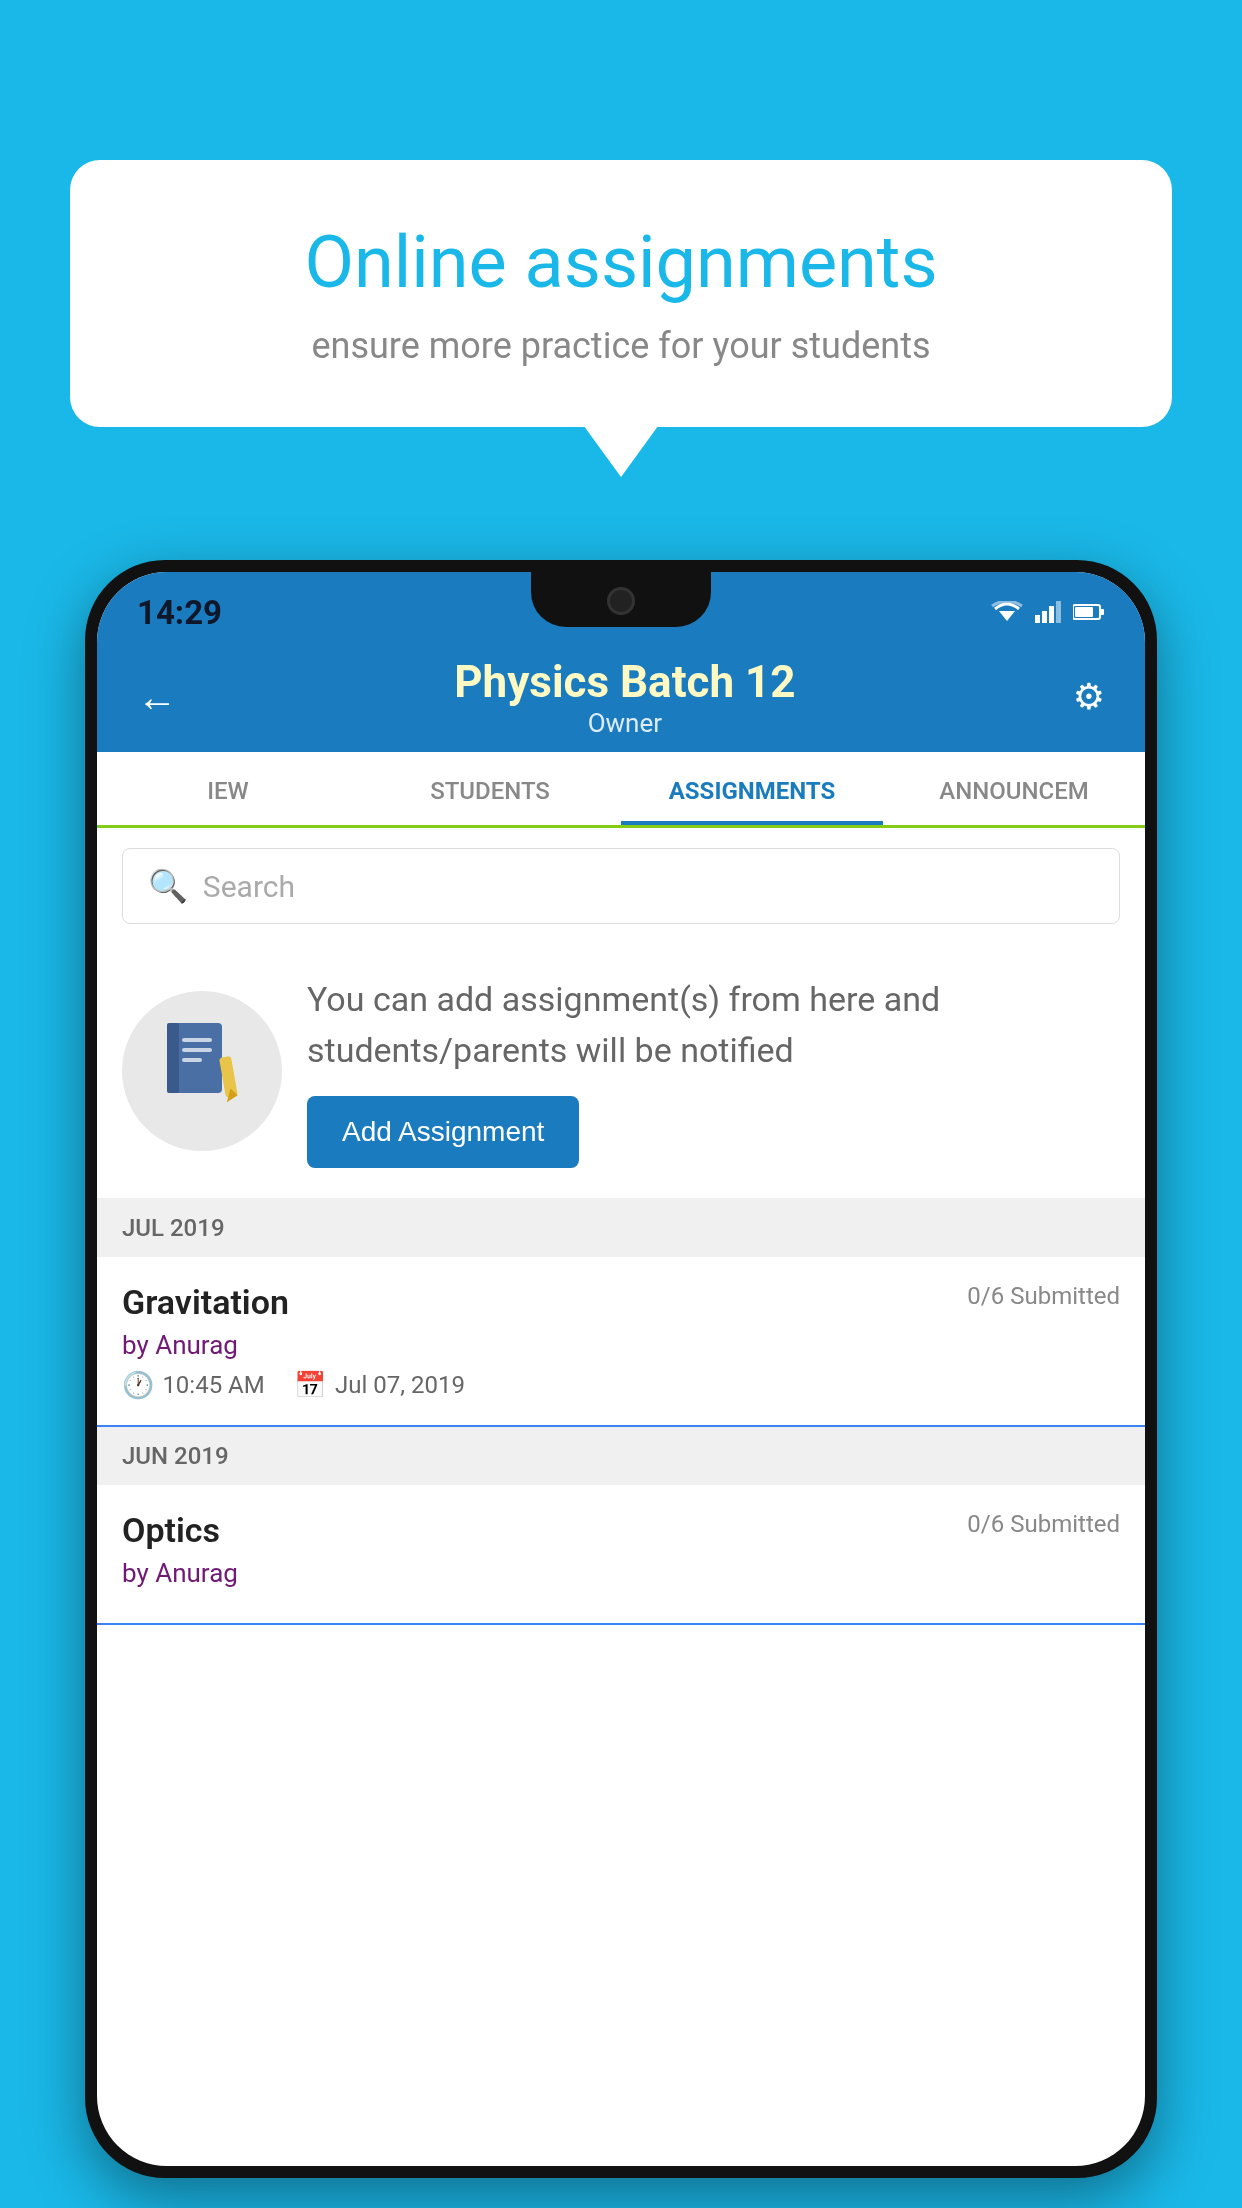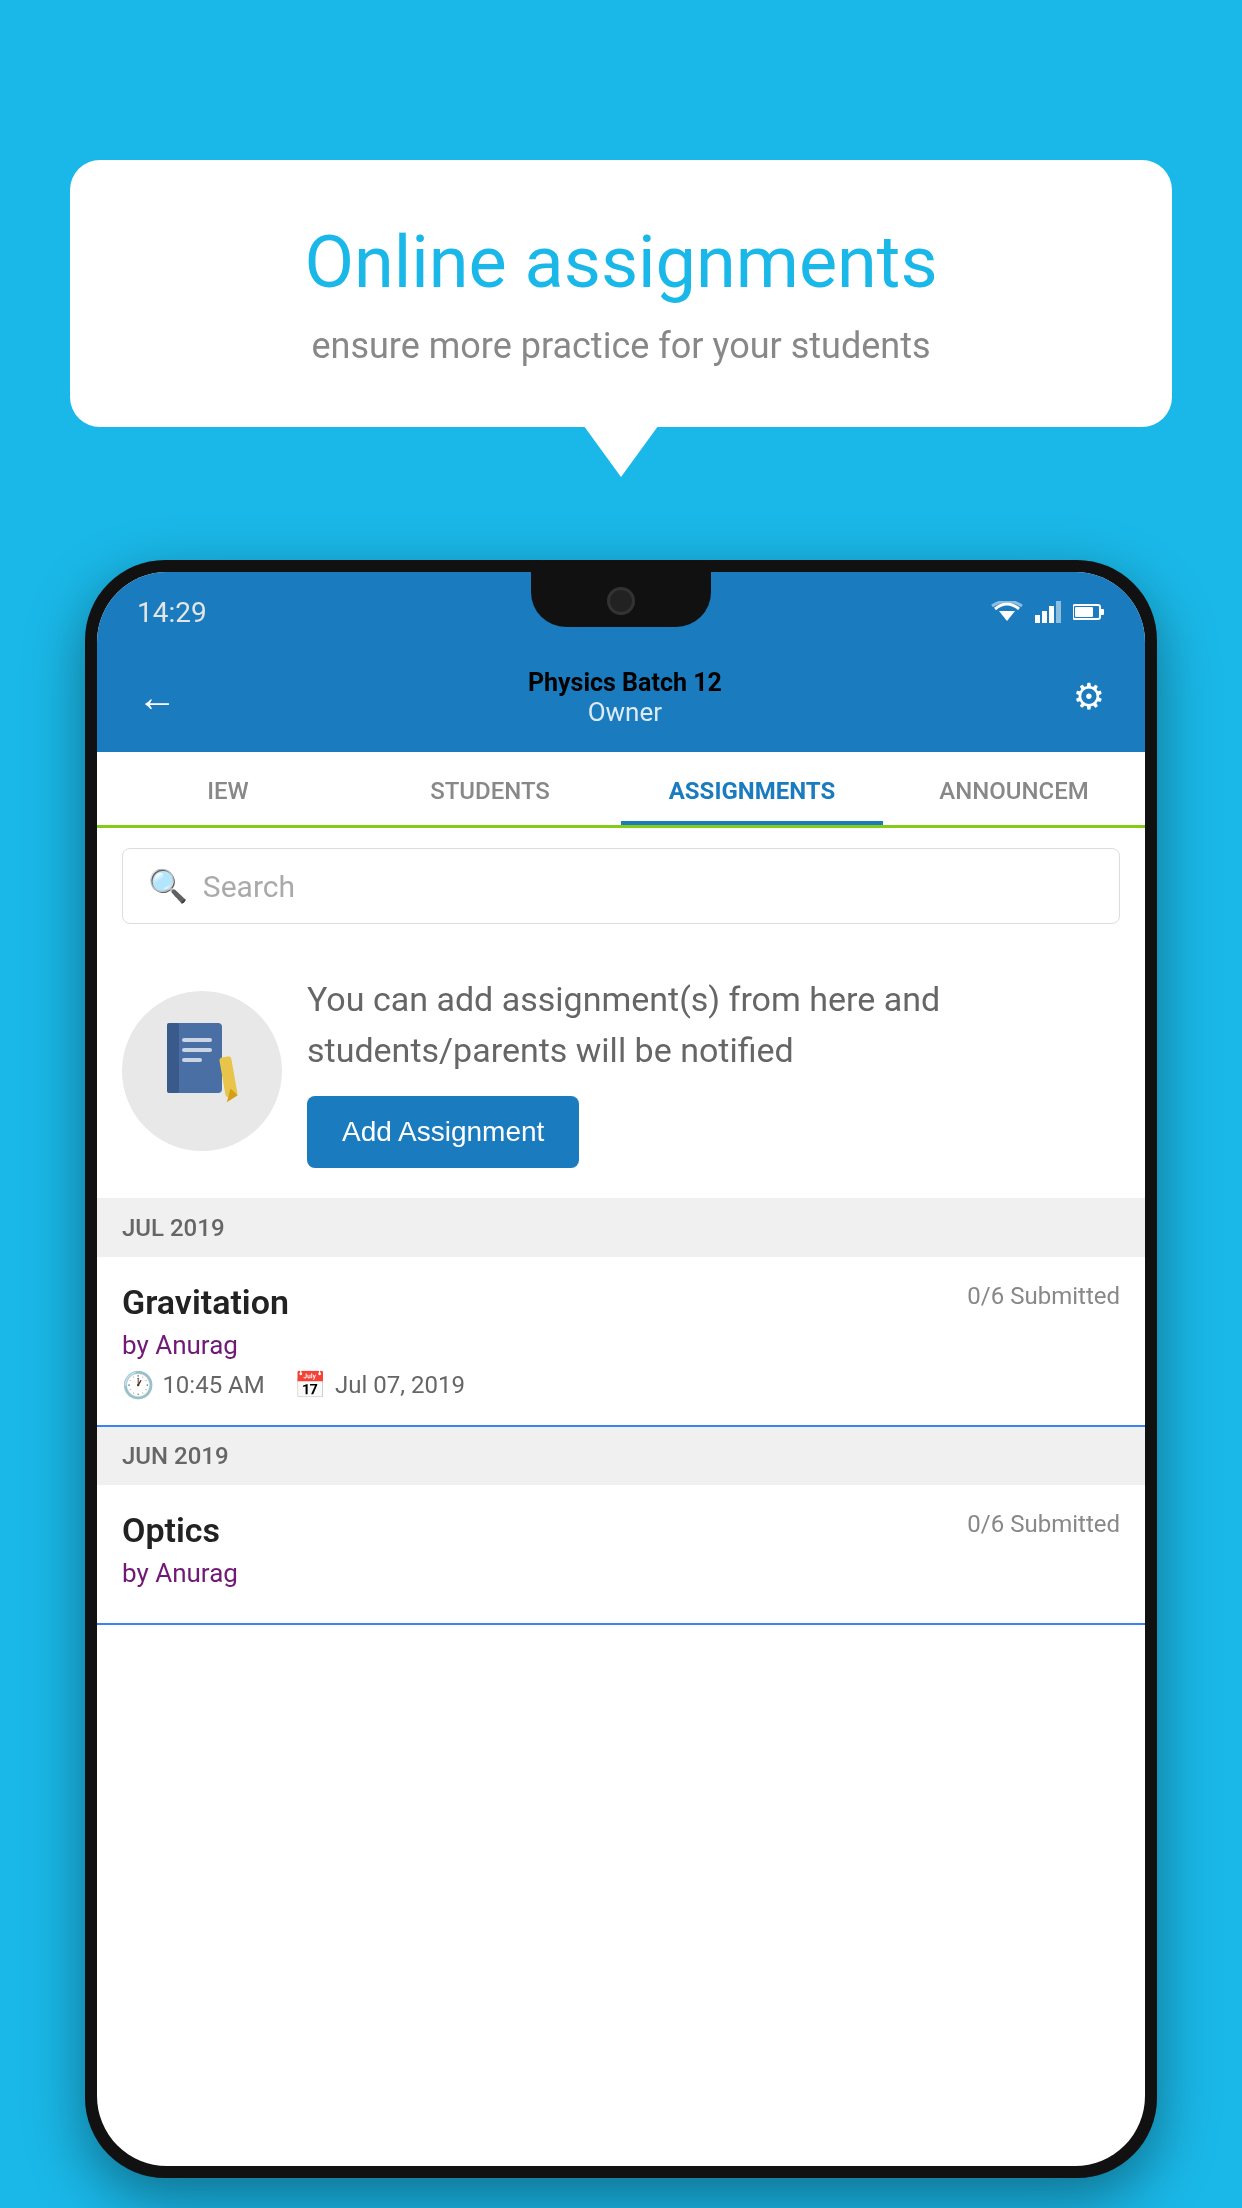--- a/index.html
+++ b/index.html
@@ -111,23 +111,23 @@
       background: #1a7bbf;
       height: 70px;
       display: flex;
       align-items: center;
       justify-content: space-between;
       padding: 0 40px;
       padding-top: 10px;
     }
 
     .status-time {
-      color: #e5e5e5;
-      font-size: 28px;
-      font-weight: 400;
+      color: #0f172a;
+      font-size: 33px;
+      font-weight: 700;
     }
 
     .status-icons {
       display: flex;
       align-items: center;
       gap: 12px;
     }
 
     .status-icons svg {
       fill: white;
@@ -149,22 +149,22 @@
       cursor: pointer;
       padding: 10px;
     }
 
     .header-title-area {
       text-align: center;
       flex: 1;
     }
 
     .header-title {
-      color: #000000;
-      font-size: 25px;
+      color: #fef9c3;
+      font-size: 44px;
       font-weight: 700;
     }
 
     .header-subtitle {
       color: rgba(255,255,255,0.85);
       font-size: 26px;
     }
 
     .header-settings {
       color: white;

